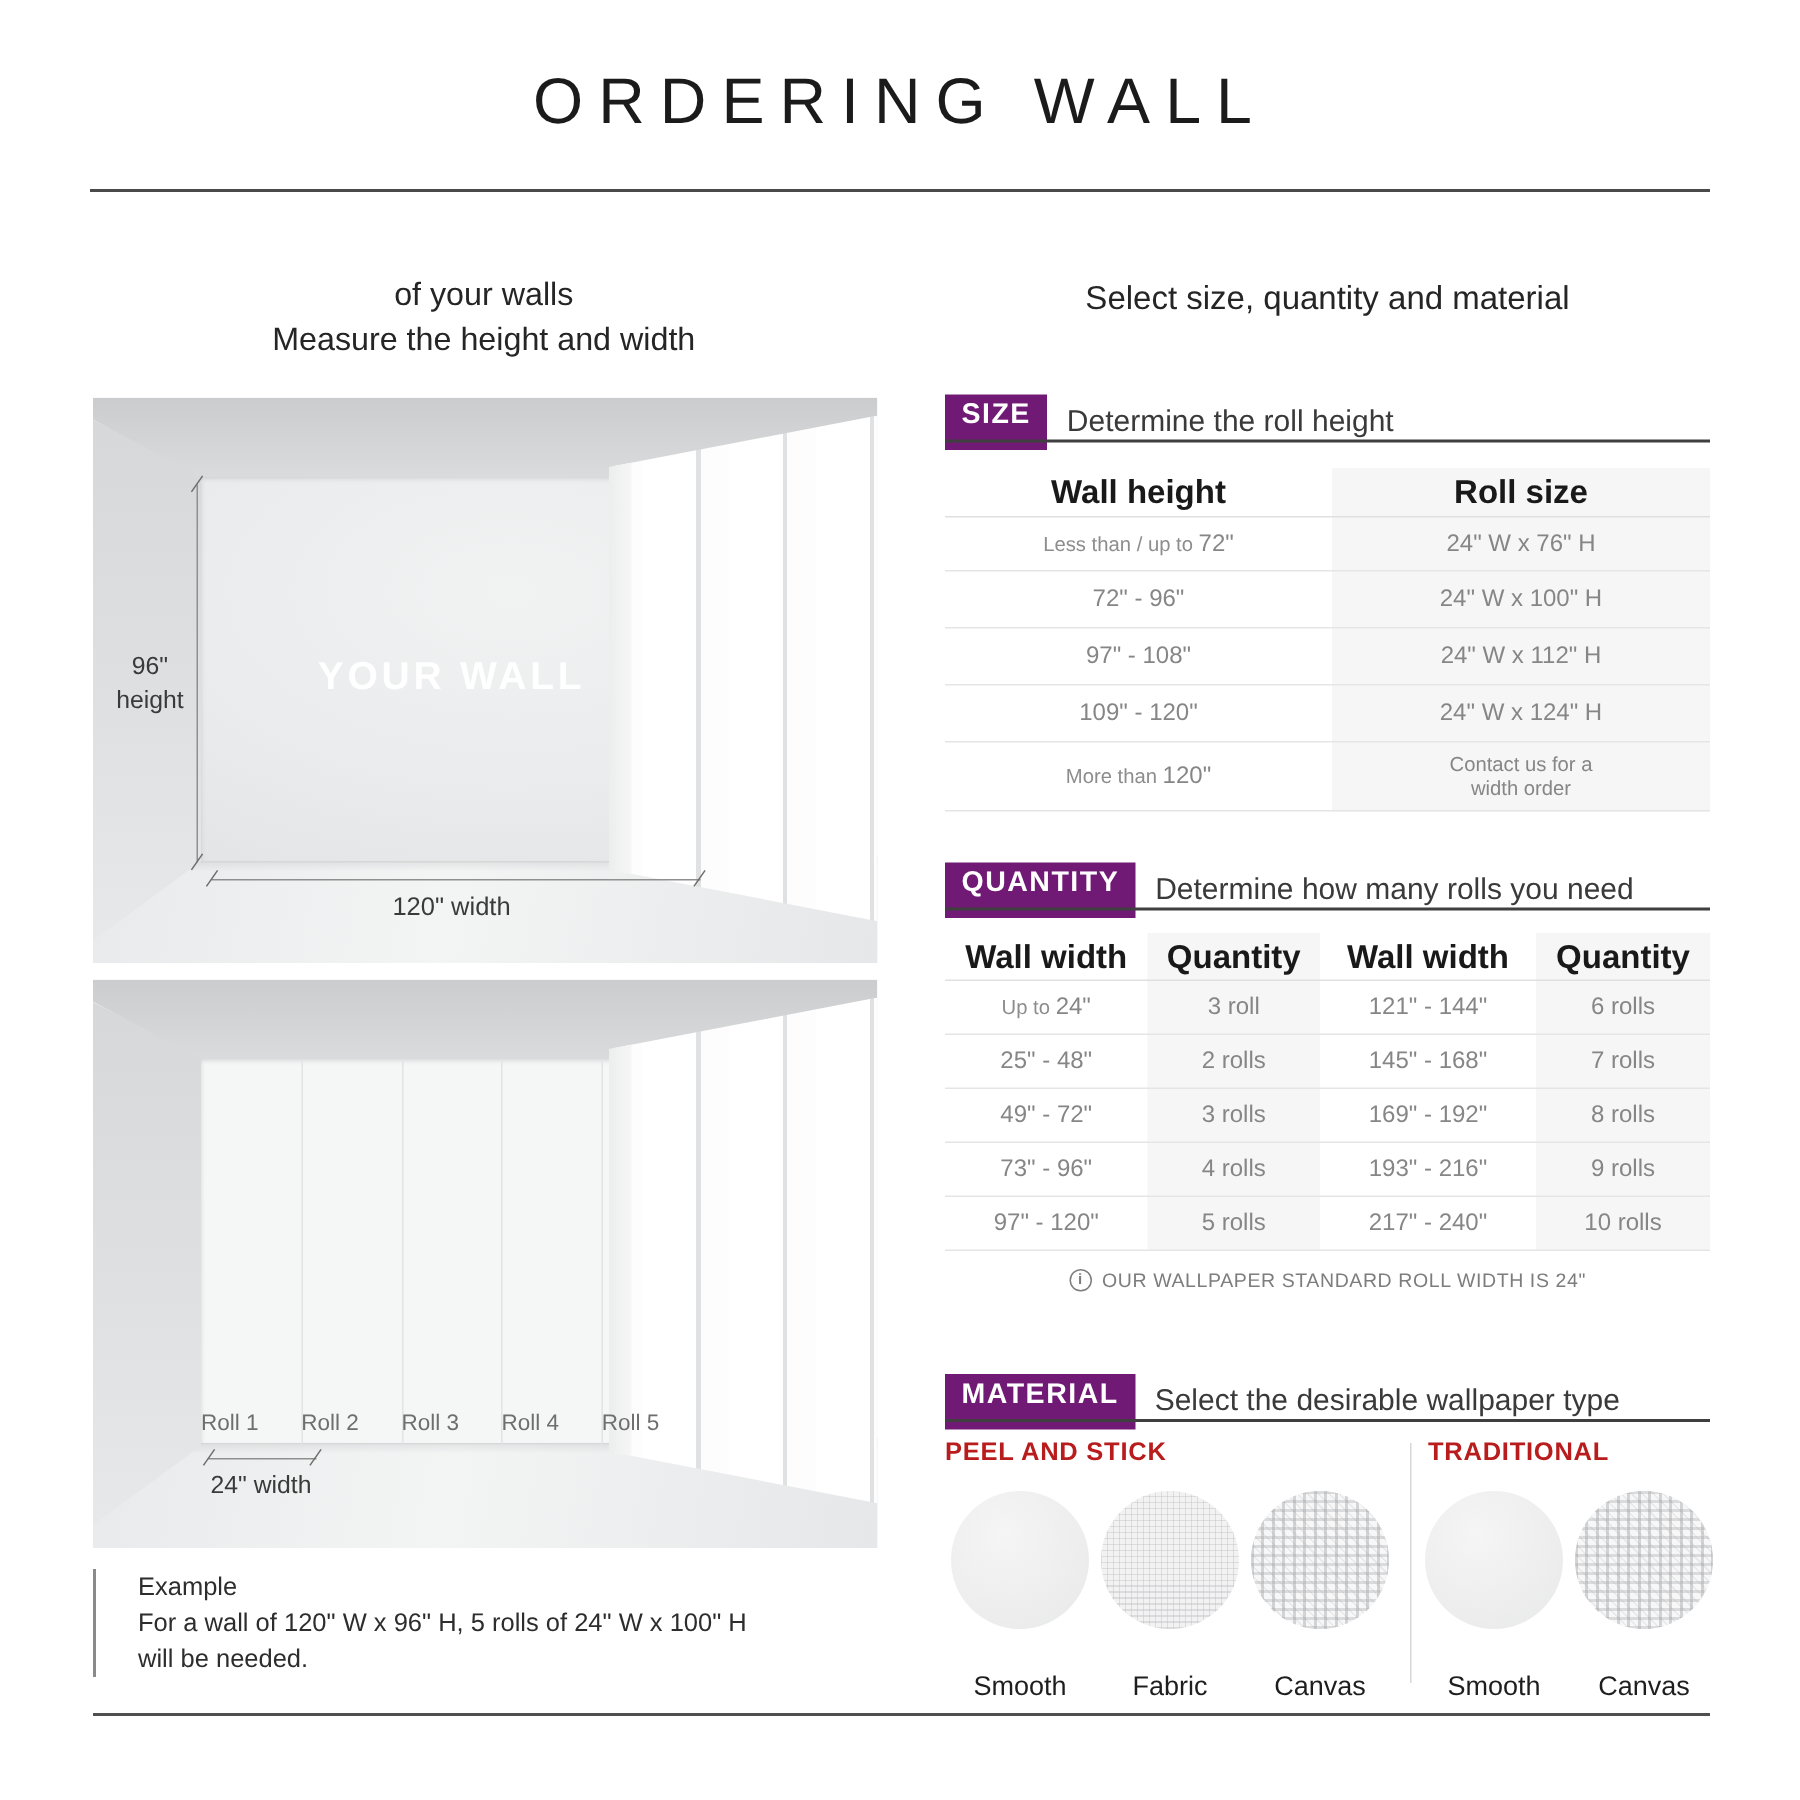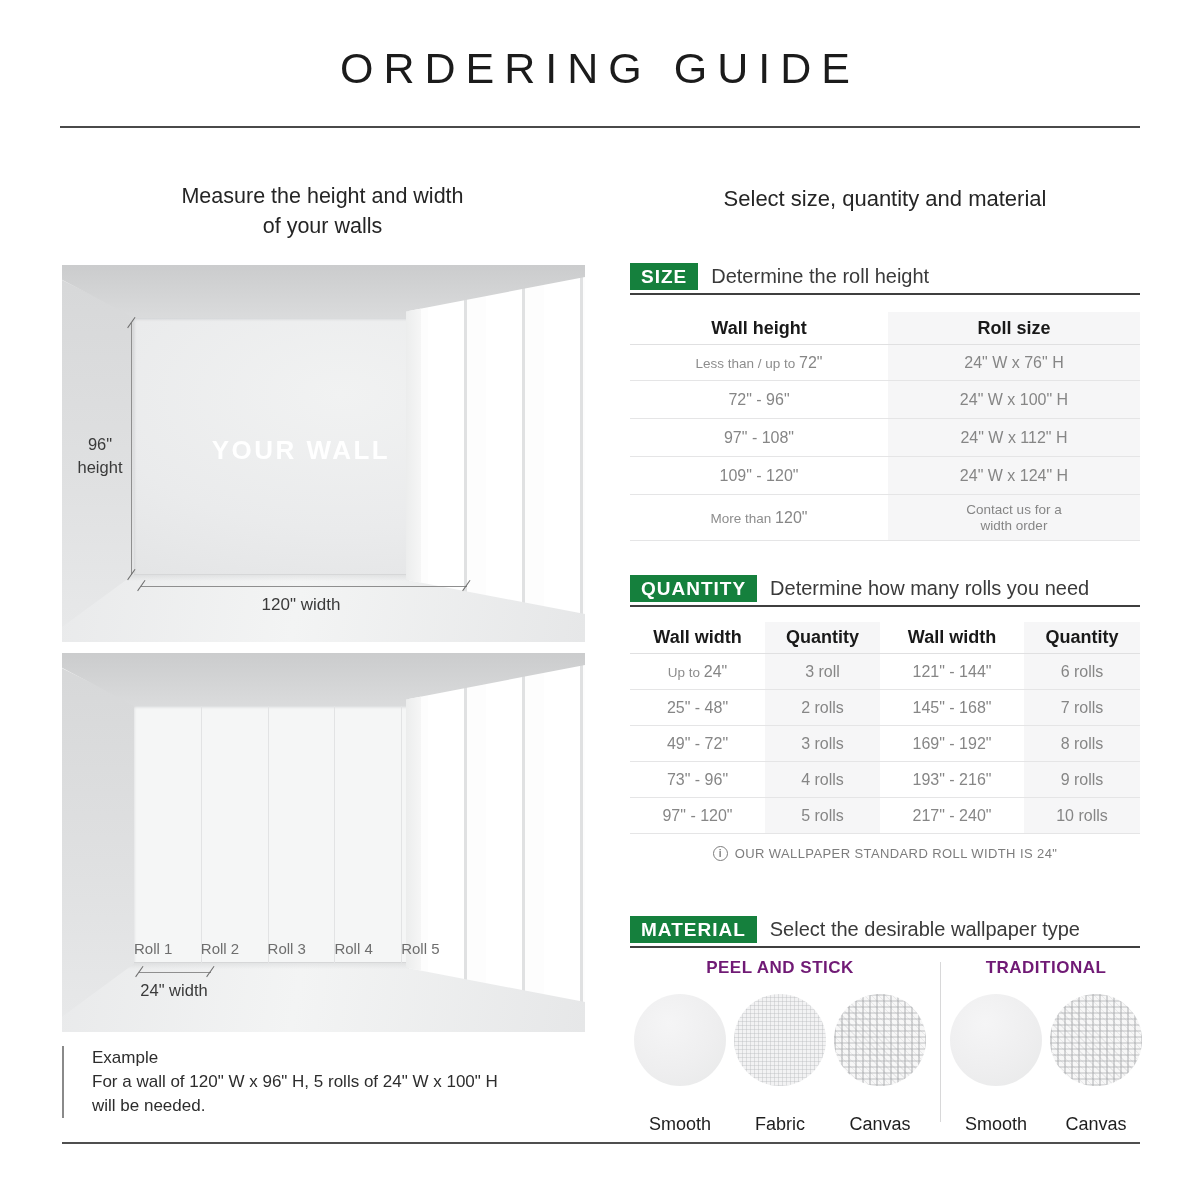--- a/index.html
+++ b/index.html
@@ -63,31 +63,31 @@
   .width-label-s { position:absolute; left:42px; top:328px; width:140px; text-align:center;
            font-size:16.5px; color:#3a3a3a; }
 
   
   .example { position:absolute; left:62px; top:1046px; width:480px;
            border-left:2.5px solid #8a8a8a; padding-left:28px;
            font-size:17px; line-height:24px; color:#2d2d2d; }
 
   
   .badge-row { position:absolute; left:630px; width:510px; display:flex; align-items:center; gap:13px; }
-  .badge { background:#15803d; color:#ffffff; font-weight:700; font-size:19px;
-           letter-spacing:1px; padding:3px 11px 2px; }
+  .badge { background:#701a75; color:#ffffff; font-weight:700; font-size:19px;
+           letter-spacing:1px; padding:3px 11px 12px; }
   .subtitle { font-size:20px; color:#3a3a3a; }
   .section-rule { position:absolute; left:630px; width:510px; height:1.5px; background:#3f3f3f; }
 
   .tbl { position:absolute; left:630px; width:510px; }
   .shade { position:absolute; top:0; bottom:0; background:#f6f6f7; }
   .trow { position:relative; display:grid; align-items:center; border-bottom:1px solid #e5e5e6;
            text-align:center; color:#868686; font-size:16px; }
   .trow > div { position:relative; }
-  .thead { color:#191919; font-weight:700; font-size:18px; border-bottom:1px solid #e0e0e1; }
+  .thead { color:#191919; font-weight:700; font-size:22px; border-bottom:1px solid #e0e0e1; }
   .size-grid { grid-template-columns:258px 252px; min-height:38px; }
   .size-head { min-height:33px; }
   .size-last { min-height:46px; }
   .qty-grid { grid-template-columns:135px 115px 144px 116px; min-height:36px; }
   .qty-head { min-height:32px; }
   .pref { font-size:13.5px; color:#8d8d8d; }
   .two-line { font-size:13.5px; line-height:16px; }
 
   .note { position:absolute; left:630px; top:846px; width:510px; display:flex;
            justify-content:center; align-items:center; gap:7px;
@@ -96,22 +96,22 @@
            display:inline-flex; align-items:center; justify-content:center;
            font-size:10px; font-weight:600; }
   .info-icon:after { content:"i"; }
 
   
   .material-area { position:absolute; left:630px; top:958px; width:510px; height:172px; }
   .mat-divider { position:absolute; left:310px; top:4px; width:1px; height:160px; background:#d8d8d9; }
   .mat-group { position:absolute; top:0; }
   .g1 { left:0; width:300px; }
   .g2 { left:322px; width:188px; }
-  .mat-title { text-align:center; font-size:17px; font-weight:600; letter-spacing:.5px;
-           color:#701a75; margin-bottom:16px; }
+  .mat-title { font-size:17px; font-weight:600; letter-spacing:.5px;
+           color:#b91c1c; margin-bottom:16px; }
   .swatch-row { display:flex; justify-content:center; gap:8px; }
   .g2 .swatch-row { gap:8px; }
   .swatch { display:flex; flex-direction:column; align-items:center; gap:28px; }
   .circle { width:92px; height:92px; border-radius:50%; }
   .tex-smooth { background:radial-gradient(95% 95% at 38% 32%, #f5f5f6 0%, #eeeeef 55%, #e7e8e8 100%); }
   .tex-fabric { background-color:#f2f2f3;
            background-image:repeating-linear-gradient(90deg, rgba(185,187,190,.4) 0 1px, transparent 1px 4px),
                             repeating-linear-gradient(0deg, rgba(185,187,190,.4) 0 1px, transparent 1px 4px); }
   .tex-canvas { background-color:#f7f7f7;
            background-image:repeating-linear-gradient(90deg, rgba(165,167,170,.45) 0 2px, transparent 2px 7px),
@@ -123,26 +123,26 @@
   .rule-bottom { position:absolute; left:62px; top:1142px; width:1078px; height:2px; background:#4f4f4f; }
   .footer { position:absolute; left:0; top:1155px; width:100%; display:flex;
            justify-content:center; align-items:center; gap:7px;
            font-size:15px; letter-spacing:1.2px; color:#6e6e6e;margin-top:44px; }
 </style>
 </head>
 <body>
 
 <div class="page">
 
-  <div class="title">ORDERING GUIDE</div>
+  <div class="title">ORDERING WALL</div>
   <div class="rule-top"></div>
 
   <div class="left-heading">
+    <div>of your walls</div>
     <div>Measure the height and width</div>
-    <div>of your walls</div>
   </div>
   <div class="right-heading">Select size, quantity and material</div>
 
   <div class="room room1">
     <div class="floor"></div>
     <div class="backwall"></div>
     <div class="leftwall"></div>
     <div class="ceiling"></div>
     <div class="window"></div>
     <div class="mline vline"></div>

